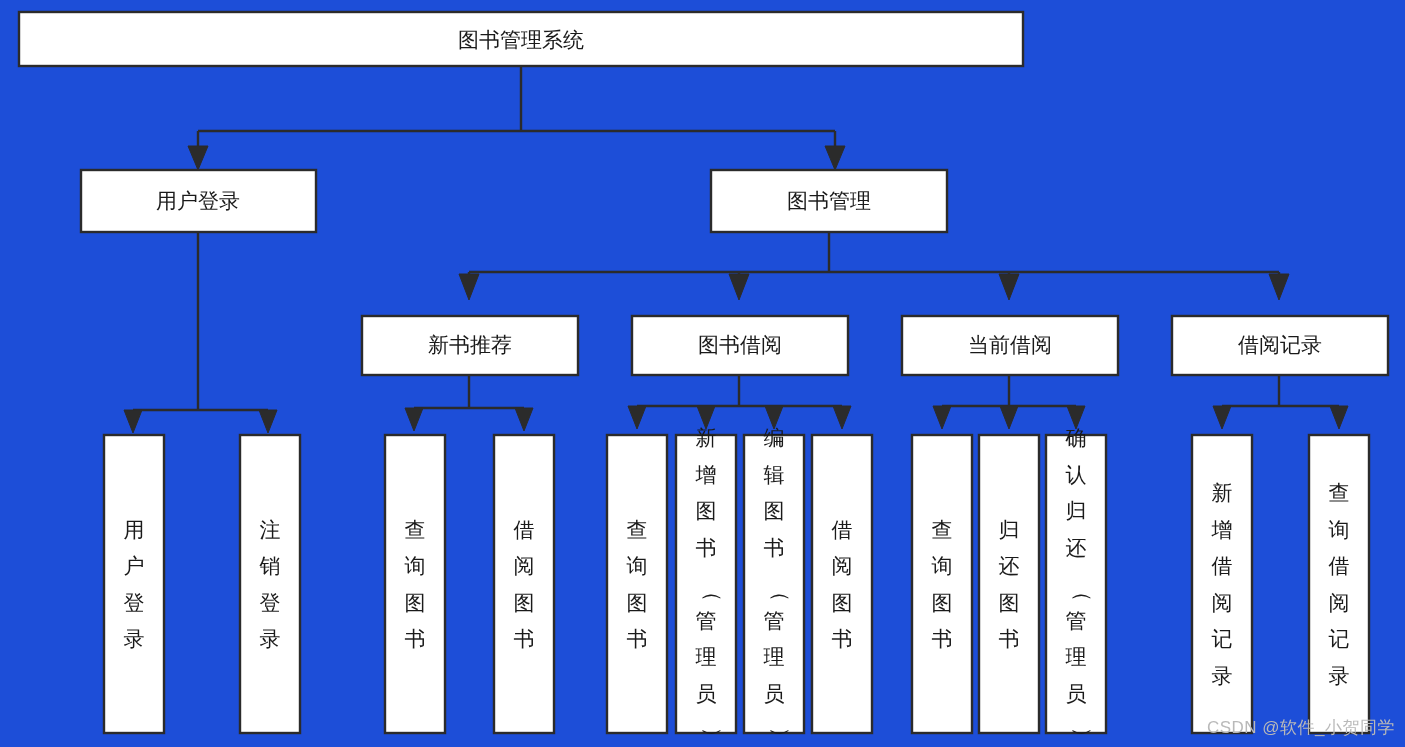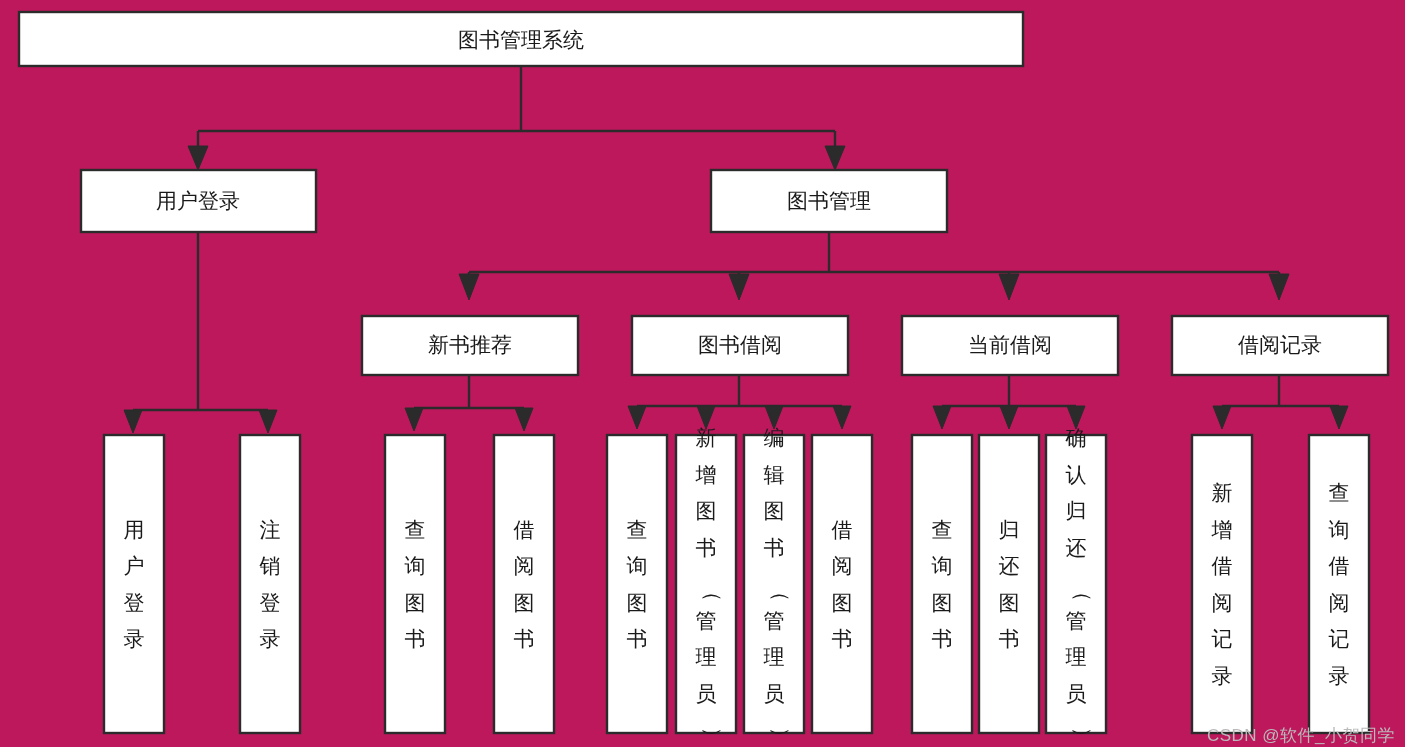--- a/index.html
+++ b/index.html
@@ -10,21 +10,21 @@
   body {
     width: 1405px;
     height: 747px;
     font-family: "Liberation Sans", "DejaVu Sans", sans-serif;
     overflow: hidden;
   }
   #diagram-root {
     position: relative;
     width: 1405px;
     height: 747px;
-    background: #be185d;
+    background: #1d4ed8;
   }
   svg.diagram-canvas {
     position: absolute;
     top: 0;
     left: 0;
     width: 1405px;
     height: 747px;
   }
   .node-box {
     fill: #ffffff;
@@ -52,21 +52,21 @@
   }
   .node-label-v {
     font-family: "Liberation Sans", "DejaVu Sans", sans-serif;
     font-size: 21px;
     fill: #1a1a1a;
     text-anchor: middle;
   }
   .watermark {
     position: absolute;
     right: 10px;
-    bottom: 0;
+    bottom: 8px;
     font-family: "Liberation Sans", "DejaVu Sans", sans-serif;
     font-size: 17px;
     color: #b9b9b9;
     letter-spacing: 0.5px;
     white-space: nowrap;
     user-select: none;
   }
 </style>
 </head>
 <body>

